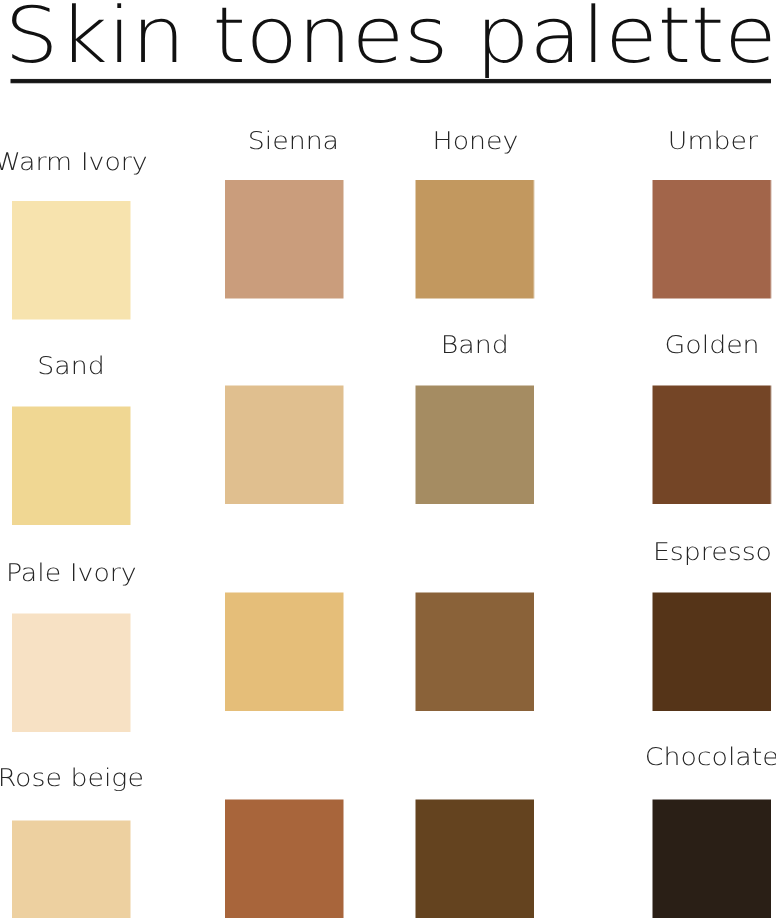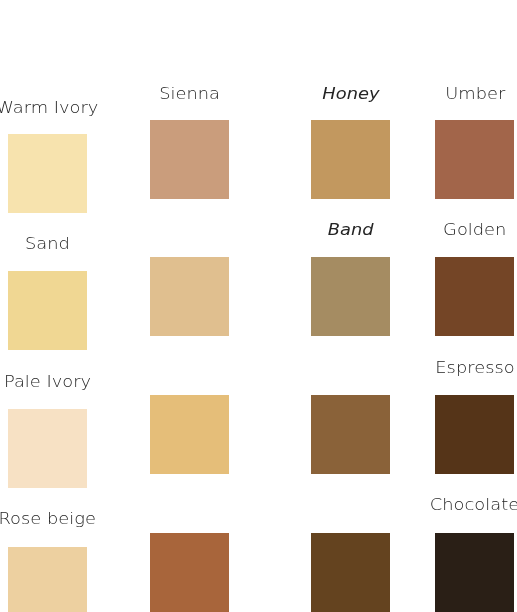--- a/index.html
+++ b/index.html
@@ -23,38 +23,42 @@
        rgba(17,17,17,0.98) 74%,
        rgba(17,17,17,0.58) 85%,
        rgba(17,17,17,0.10) 95%,
        rgba(17,17,17,0) 100%);}
 
   
   .grid{position:absolute;left:0;top:0;width:517px;height:612px;}
   .row{position:absolute;left:0;width:517px;height:0;}
   .row-1{top:0;}  .row-2{top:137.6px;} .row-3{top:275.7px;} .row-4{top:413.6px;}
   .cell{position:absolute;top:84px;width:79px;height:114.5px;}
-  .col-1{left:8px;margin-top:14px;} .col-2{left:150.45px;} .col-3{left:311px;font-style:italic;} .col-4{left:435.35px;}
+  .col-1{left:8px;margin-top:14px;} .col-2{left:150.45px;padding-left:12px;} .col-3{left:277px;} .col-4{left:435.35px;}
 
   .cell-label{position:absolute;left:-60px;right:-60px;top:0.1px;
               height:20px;line-height:20px;text-align:center;white-space:nowrap;}
   .cell-label span{display:inline-block;
       font-family:"DejaVu Sans",sans-serif;font-weight:300;font-size:16.2px;
       color:#252525;transform:scaleX(1.103) translateZ(0);transform-origin:50% 50%;}
   .row-2 .cell-label{top:-1.6px;}
   .row-3 .cell-label{top:-1.7px;}
   .row-4 .cell-label{top:-2.7px;}
 
   .cell-swatch{position:absolute;left:0;top:35.5px;width:79px;height:79px;}
 </style>
 </head>
 <body style="background-color: rgb(255, 255, 255);">
 
 <div class="page">
 
+  <div class="title-wrap">
+    <div class="title" style="color: rgb(17, 17, 17);">Skin tones palette</div>
+    <div class="title-rule"></div>
+  </div>
 
   <div class="grid">
 
     <div class="row row-1">
       <div class="cell col-1">
         <div class="cell-label"><span style="color: rgb(37, 37, 37);">Warm Ivory</span></div>
         <div class="cell-swatch" style="background-color: rgb(247, 227, 174);"></div>
       </div>
       <div class="cell col-2">
         <div class="cell-label"><span style="color: rgb(37, 37, 37);">Sienna</span></div>

